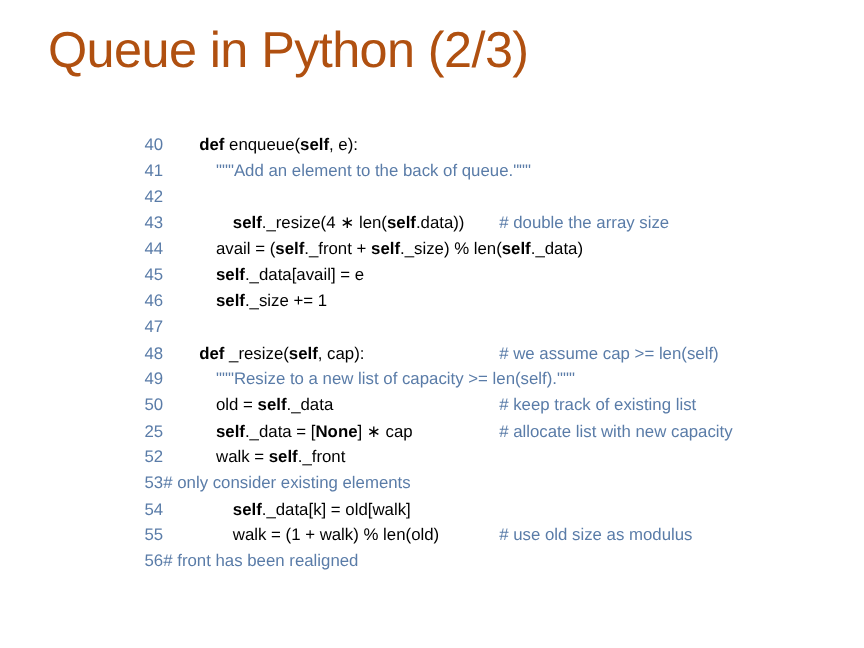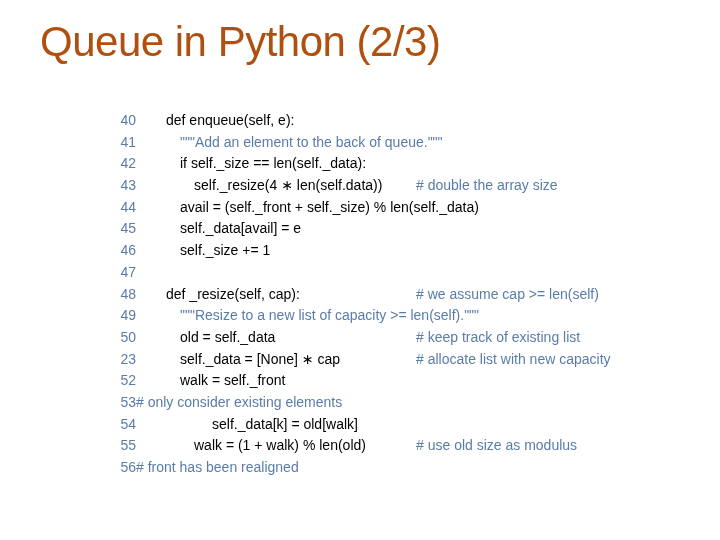--- a/index.html
+++ b/index.html
@@ -41,21 +41,21 @@
   .code-cell {
     padding-left: 30px;
     white-space: pre;
     flex-shrink: 0;
   }
   .comment-cell {
     color: #5a7ca8;
     white-space: pre;
     padding-left: 0;
   }
-  .kw { font-weight: 400; }
+  .kw { font-weight: 700; }
   .doc { color: #5a7ca8; }
   .indent1 { display:inline-block; width: 14px; }
 </style>
 </head>
 <body>
 
 <div class="slide">
   <h1 class="title">Queue in Python (2/3)</h1>
   <div class="code-block" id="code-block">
       <div class="code-row">
@@ -63,21 +63,20 @@
         <span class="code-cell" style="width: 280px;"><span class="kw">def </span><span>enqueue(</span><span class="kw">self</span><span>, e):</span></span>
         <span class="comment-cell"></span>
       </div>
       <div class="code-row">
         <span class="lineno">41</span>
         <span class="code-cell" style="width: 280px;"><span class="indent1"></span><span class="doc">"""Add an element to the back of queue."""</span></span>
         <span class="comment-cell"></span>
       </div>
       <div class="code-row">
         <span class="lineno">42</span>
-        <span class="code-cell" style="width: 280px;"><span class="indent1"></span><span class="kw">if self</span><span>._size == len(</span><span class="kw">self</span><span>._data):</span></span>
         <span class="comment-cell"></span>
       </div>
       <div class="code-row">
         <span class="lineno">43</span>
         <span class="code-cell" style="width: 280px;"><span class="indent1"></span><span class="indent1"></span><span class="kw">self</span><span>._resize(4 ∗ len(</span><span class="kw">self</span><span>.data))</span></span>
         <span class="comment-cell"># double the array size</span>
       </div>
       <div class="code-row">
         <span class="lineno">44</span>
         <span class="code-cell" style="width: 280px;"><span class="indent1"></span><span>avail = (</span><span class="kw">self</span><span>._front + </span><span class="kw">self</span><span>._size) % len(</span><span class="kw">self</span><span>._data)</span></span>
@@ -107,36 +106,36 @@
         <span class="lineno">49</span>
         <span class="code-cell" style="width: 280px;"><span class="indent1"></span><span class="doc">"""Resize to a new list of capacity &gt;= len(self)."""</span></span>
         <span class="comment-cell"></span>
       </div>
       <div class="code-row">
         <span class="lineno">50</span>
         <span class="code-cell" style="width: 280px;"><span class="indent1"></span><span>old = </span><span class="kw">self</span><span>._data</span></span>
         <span class="comment-cell"># keep track of existing list</span>
       </div>
       <div class="code-row">
-        <span class="lineno">23</span>
+        <span class="lineno">25</span>
         <span class="code-cell" style="width: 280px;"><span class="indent1"></span><span class="kw">self</span><span>._data = [</span><span class="kw">None</span><span>] ∗ cap</span></span>
         <span class="comment-cell"># allocate list with new capacity</span>
       </div>
       <div class="code-row">
         <span class="lineno">52</span>
         <span class="code-cell" style="width: 280px;"><span class="indent1"></span><span>walk = </span><span class="kw">self</span><span>._front</span></span>
         <span class="comment-cell"></span>
       </div>
       <div class="code-row">
         <span class="lineno">53</span>
         <span class="comment-cell"># only consider existing elements</span>
       </div>
       <div class="code-row">
         <span class="lineno">54</span>
-        <span class="code-cell" style="width: 280px; margin-left: 18px;"><span class="indent1"></span><span class="indent1"></span><span class="kw">self</span><span>._data[k] = old[walk]</span></span>
+        <span class="code-cell" style="width: 280px;"><span class="indent1"></span><span class="indent1"></span><span class="kw">self</span><span>._data[k] = old[walk]</span></span>
       </div>
       <div class="code-row">
         <span class="lineno">55</span>
         <span class="code-cell" style="width: 280px;"><span class="indent1"></span><span class="indent1"></span><span>walk = (1 + walk) % len(old)</span></span>
         <span class="comment-cell"># use old size as modulus</span>
       </div>
       <div class="code-row">
         <span class="lineno">56</span>
         <span class="comment-cell"># front has been realigned</span>
       </div>

